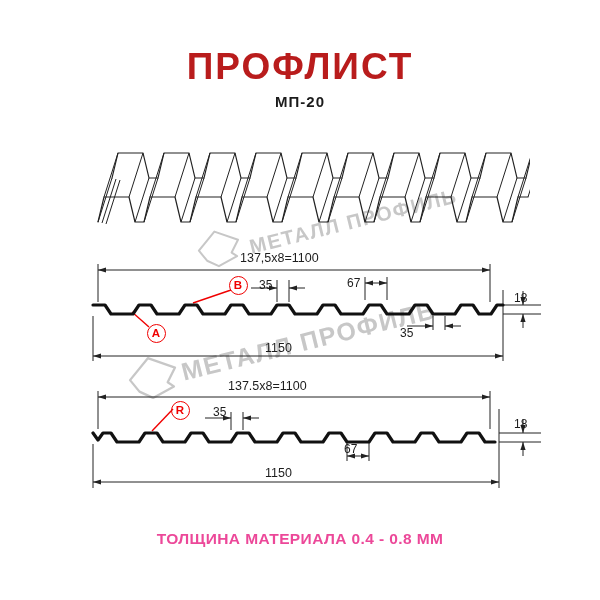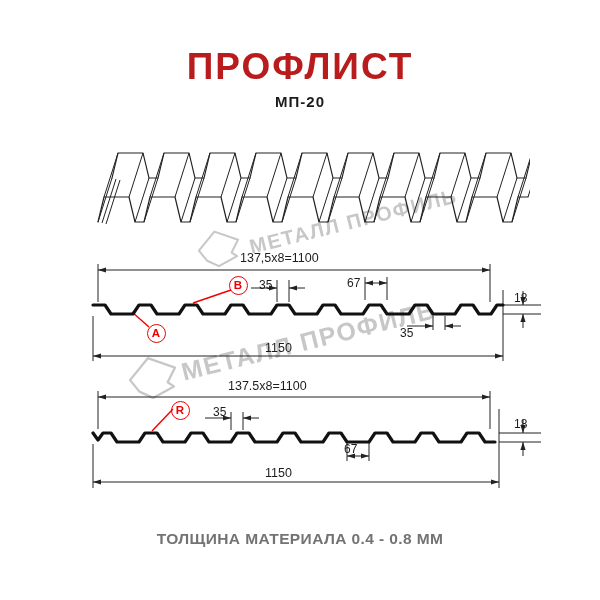--- a/index.html
+++ b/index.html
@@ -2,21 +2,21 @@
 <html><head>
 <meta charset="utf-8">
 <style>
   html,body{margin:0;padding:0;}
   body{width:600px;height:600px;background:#ffffff;position:relative;overflow:hidden;
        font-family:"Liberation Sans","DejaVu Sans",sans-serif;}
   .abs{position:absolute;}
   .center{left:0;width:600px;text-align:center;}
   #title{top:46px;font-size:37px;font-weight:800;letter-spacing:2px;color:#b91c1c;}
   #subtitle{top:93px;font-size:15px;font-weight:600;letter-spacing:1px;color:#1b1b1b;}
-  #footer{top:530px;font-size:15.5px;font-weight:600;letter-spacing:.4px;color:#737373;}
+  #footer{top:530px;font-size:15.5px;font-weight:600;letter-spacing:.4px;color:#ec4899;}
   .dim{position:absolute;font-size:12px;color:#1d1d1d;text-align:left;white-space:nowrap;}
   .marker{position:absolute;width:17px;height:17px;border:1.7px solid #f00000;border-radius:50%;
           color:#f00000;font-size:11.5px;font-weight:700;display:flex;align-items:center;
           justify-content:center;background:rgba(255,255,255,0);z-index:4;}
   .wm{position:absolute;color:#c7c7c7;z-index:1;}
   .wm .wmtext{position:absolute;font-weight:700;white-space:nowrap;transform:rotate(-14deg);
           transform-origin:0 50%;letter-spacing:1.5px;}
   .wm svg{position:absolute;}
   svg.draw{position:absolute;z-index:2;}
   .lbl{z-index:3;}

